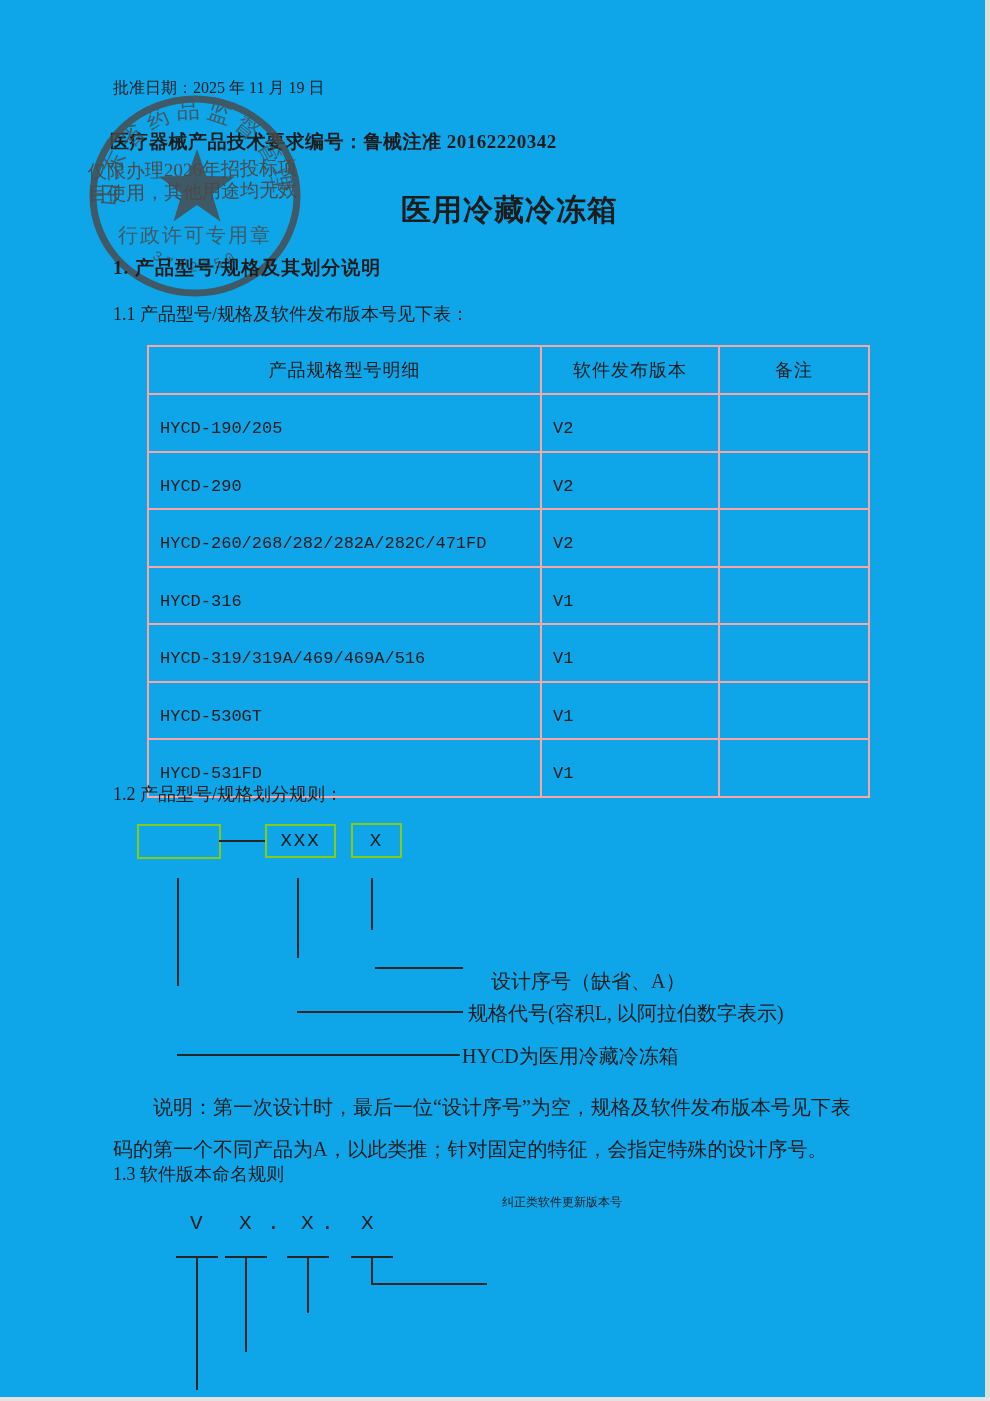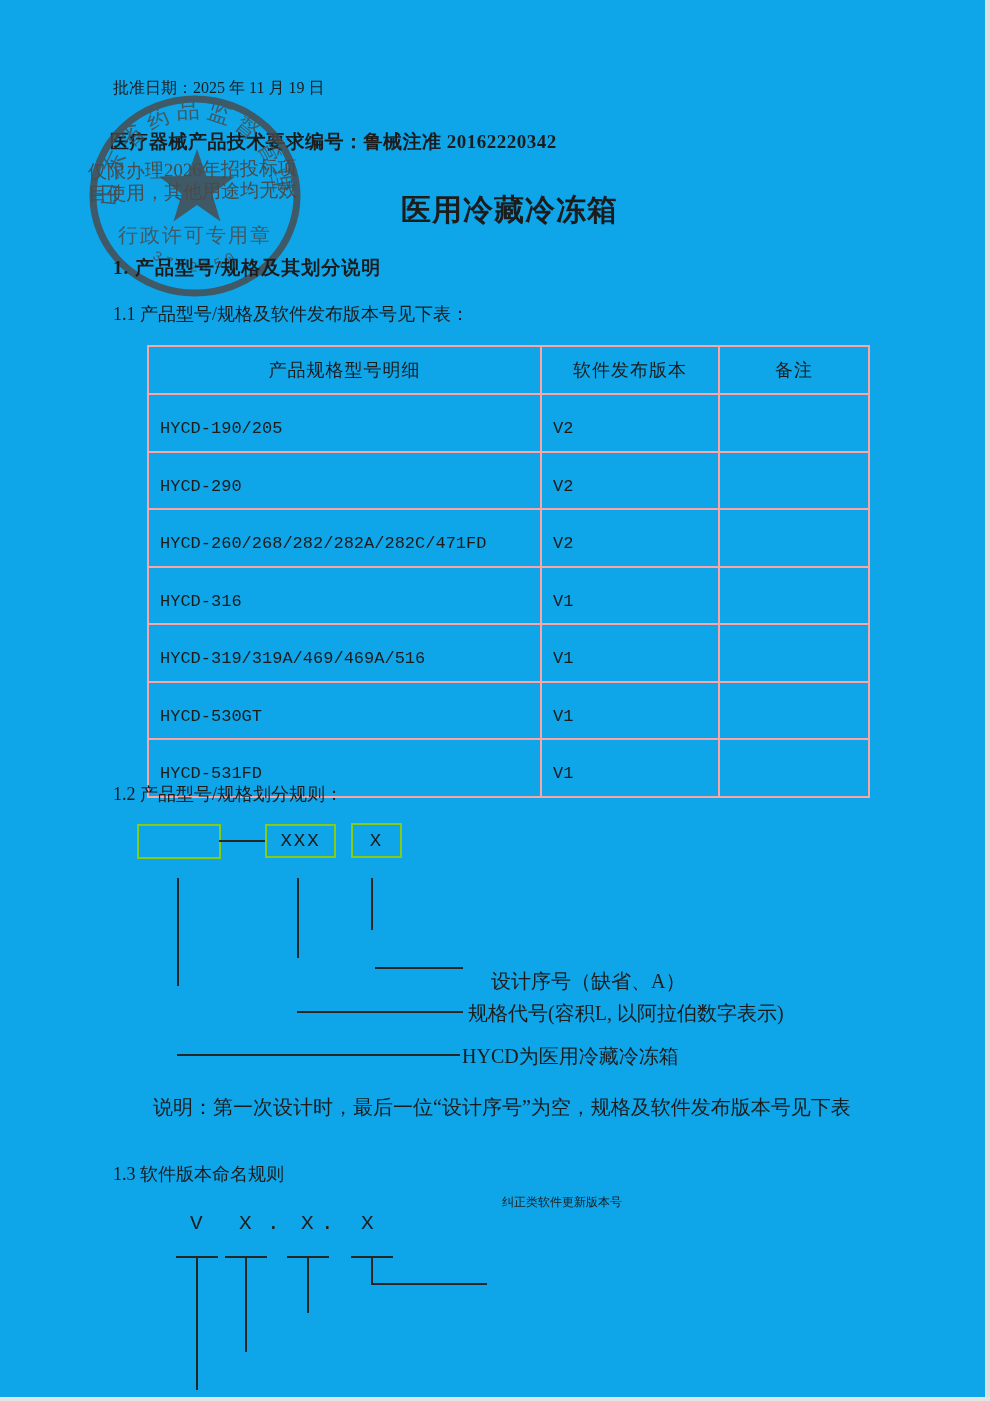--- a/index.html
+++ b/index.html
@@ -167,20 +167,21 @@
   <div class="line vl3"></div>
   <div class="line ld1"></div>
   <div class="lbl lbl1">设计序号（缺省、A）</div>
   <div class="line ld2"></div>
   <div class="lbl lbl2">规格代号(容积L, 以阿拉伯数字表示)</div>
   <div class="line ld3"></div>
   <div class="lbl lbl3">HYCD为医用冷藏冷冻箱</div>
 
   <div class="abs note">
     <div class="ind">说明：第一次设计时，最后一位“设计序号”为空，规格及软件发布版本号见下表</div>
+    <div>码的第一个不同产品为A，以此类推；针对固定的特征，会指定特殊的设计序号。</div>
   </div>
 
   <div class="abs h-s13">1.3 软件版本命名规则</div>
   <span class="vchar vc0">V</span>
   <span class="vchar vc1">X</span>
   <span class="vchar vc2">.</span>
   <span class="vchar vc3">X</span>
   <span class="vchar vc4">.</span>
   <span class="vchar vc5">X</span>
   <div class="bar bar1"></div>

